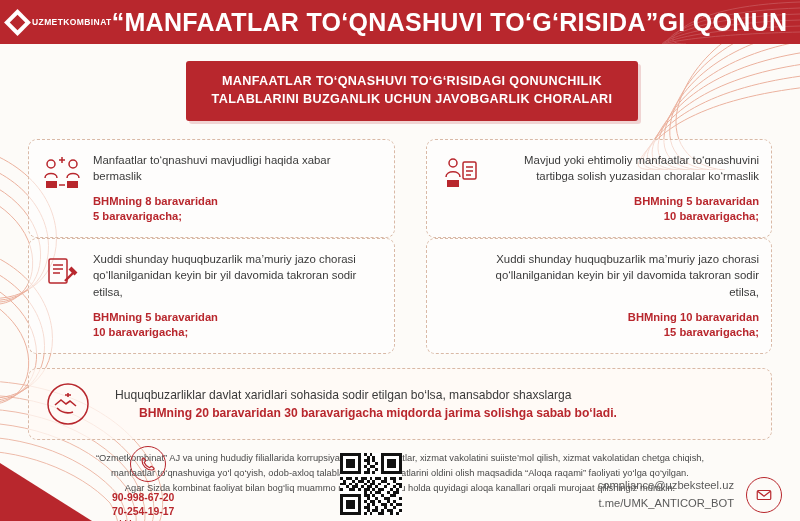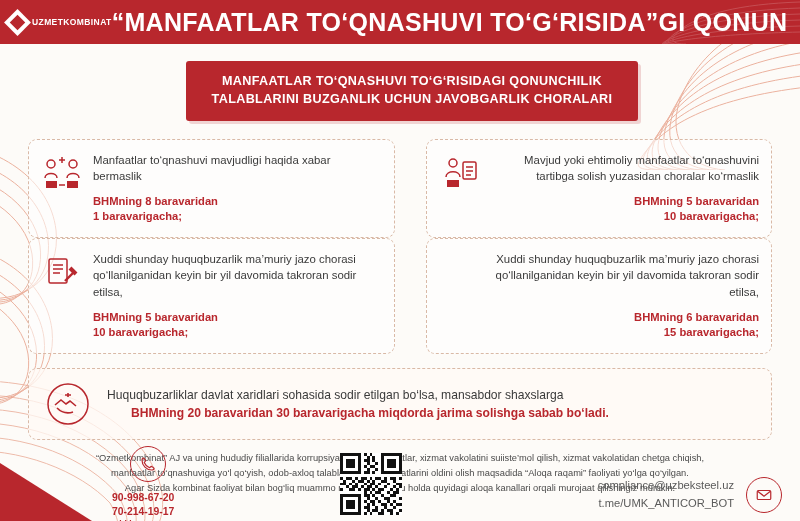--- a/index.html
+++ b/index.html
@@ -135,21 +135,21 @@
 
   
   .highlight {
     position: relative; z-index: 3;
     margin: 14px 28px 0 28px;
     border: 1px dashed #d9b9a6;
     border-radius: 9px;
     background: rgba(255,250,246,.75);
     display: flex;
     align-items: center;
-    gap: 16px;
+    gap: 24px;
     padding: 12px 16px;
   }
   .highlight-ico { width: 46px; height: 46px; flex: none; }
   .highlight-text { font-size: 12.1px; color: #3a3a3a; line-height: 1.5; }
   .highlight-text .red { color: #b8272d; font-weight: bold; padding-left: 24px; }
 
   
   .disclaimer {
     position: relative; z-index: 3;
     margin: 11px 30px 0 30px;
@@ -285,21 +285,21 @@
             <path d="M18,33 L24,33"></path>
           </g>
           <rect x="5" y="29" width="11" height="7" fill="#b8272d"></rect>
           <rect x="26" y="29" width="11" height="7" fill="#b8272d"></rect>
         </svg>
       </div>
       <div class="card-body">
         <div class="card-text">Manfaatlar to‘qnashuvi mavjudligi haqida xabar bermaslik</div>
         <div class="card-fine">
           <div>BHMning 8 baravaridan</div>
-          <div>1 baravarigacha;</div>
+          <div>5 baravarigacha;</div>
         </div>
       </div>
     </div>
 
     <div class="card right">
       <div class="card-body alignright">
         <div class="card-text">Mavjud yoki ehtimoliy manfaatlar to‘qnashuvini tartibga solish yuzasidan choralar ko‘rmaslik</div>
         <div class="card-fine">
           <div>BHMning 5 baravaridan</div>
           <div>10 baravarigacha;</div>
@@ -335,21 +335,21 @@
           <div>BHMning 5 baravaridan</div>
           <div>10 baravarigacha;</div>
         </div>
       </div>
     </div>
 
     <div class="card right">
       <div class="card-body alignright">
         <div class="card-text">Xuddi shunday huquqbuzarlik ma’muriy jazo chorasi qo‘llanilganidan keyin bir yil davomida takroran sodir etilsa,</div>
         <div class="card-fine">
-          <div>BHMning 6 baravaridan</div>
+          <div>BHMning 10 baravaridan</div>
           <div>15 baravarigacha;</div>
         </div>
       </div>
       <div class="card-ico" style="order:-1"></div>
     </div>
 
   </div>
 
   <div class="highlight">
     <div class="highlight-ico">
@@ -378,21 +378,21 @@
 
   <div class="footer">
     <div class="footer-left">
       <div class="circle-ico">
         <svg viewBox="0 0 24 24" width="18" height="18">
           <path d="M6.5,4 C5,4 4,5.5 4,7 C4,14 10,20 17,20 C18.5,20 20,19 20,17.5 L16.5,15 L14,17 C11.5,16 8,12.5 7,10 L9,7.5 Z" fill="none" stroke="#b8272d" stroke-width="1.6" stroke-linejoin="round"></path>
         </svg>
       </div>
       <div class="phones">
         <div>90-998-67-20</div>
-        <div>70-214-19-17</div>
+        <div>70-254-19-17</div>
         <div class="small">Ichki raqam 17-01</div>
       </div>
     </div>
 
     <svg class="qr" viewBox="0 0 21 21" shape-rendering="crispEdges">
       <rect width="21" height="21" fill="#ffffff"></rect>
       <g fill="#111111">
         <rect x="0" y="0" width="7" height="1"></rect>
           <rect x="0" y="6" width="7" height="1"></rect>
         <rect x="0" y="0" width="1" height="7"></rect>

